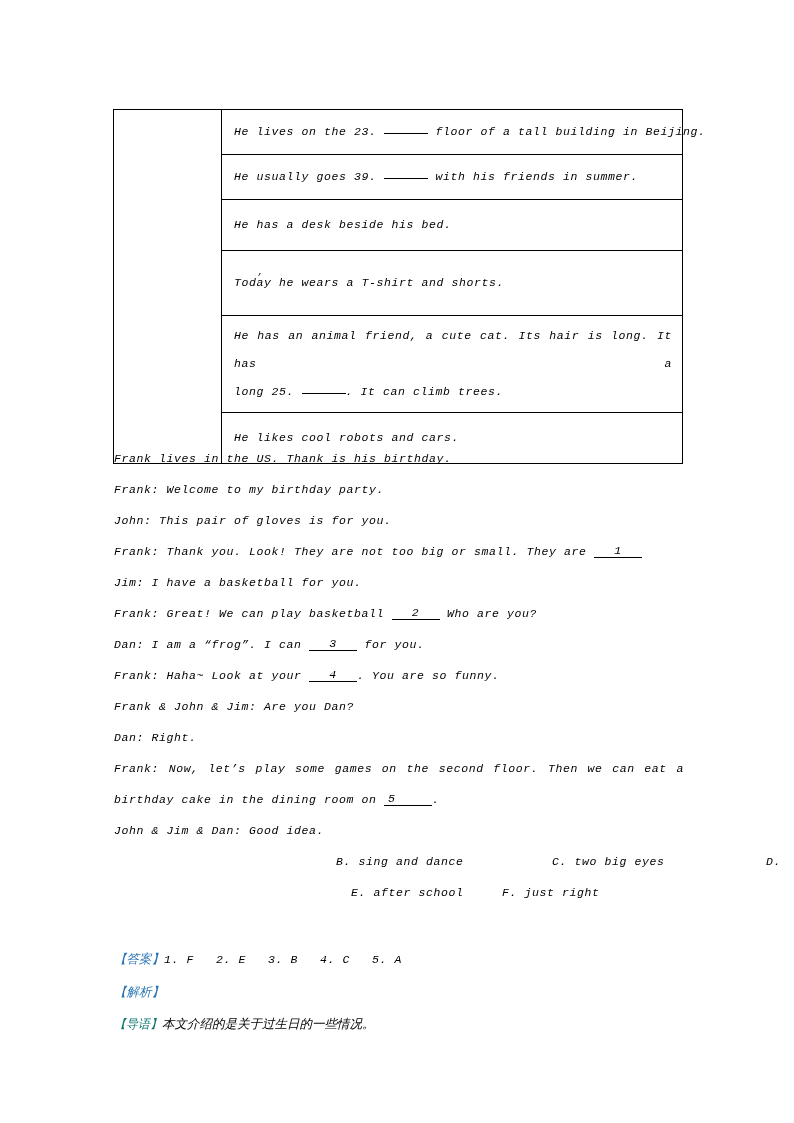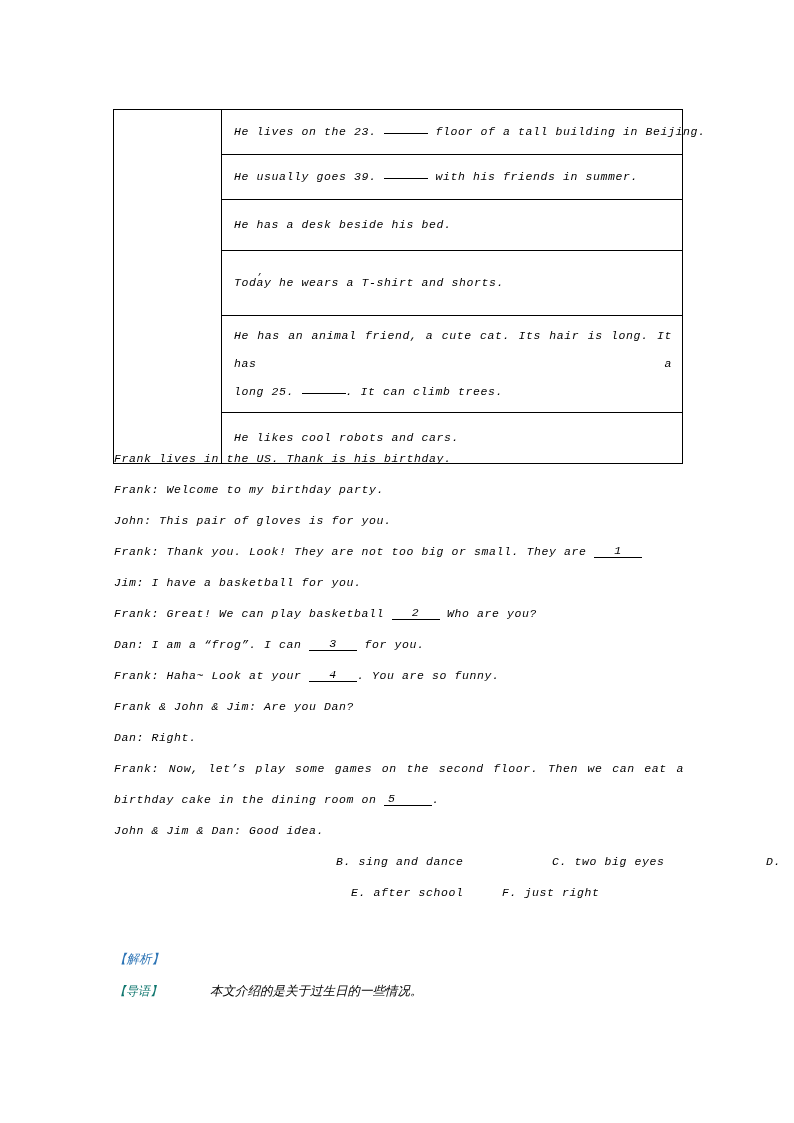--- a/index.html
+++ b/index.html
@@ -182,21 +182,20 @@
     font-family: "Liberation Mono", monospace;
     font-size: 11.5px;
     letter-spacing: 0.6px;
     color: #000000;
   }
   .ans-gap { display: inline-block; width: 22px; }
   .cn-body {
     font-family: "DejaVu Sans", sans-serif;
     font-size: 12.5px;
     color: #000000;
-    margin-left: 48px;
   }
 </style>
 </head>
 <body>
 
 <div class="page">
 
   <table class="info-table">
     <tbody>
       <tr>
@@ -292,20 +291,23 @@
     </div>
 
     <div class="options-row">
       <span class="opt opt-e">E. after school</span>
       <span class="opt opt-f">F. just right</span>
     </div>
   </div>
 
   <div class="ans-block">
 
+    <div class="ans-line">
+      <span class="tag-blue">【答案】</span><span class="ans-items">1. F</span><span class="ans-gap"></span><span class="ans-items">2. E</span><span class="ans-gap"></span><span class="ans-items">3. B</span><span class="ans-gap"></span><span class="ans-items">4. C</span><span class="ans-gap"></span><span class="ans-items">5. A</span>
+    </div>
 
     <div class="ans-line">
       <span class="tag-blue">【解析】</span>
     </div>
 
     <div class="ans-line">
       <span class="tag-black">【导语】</span><span class="cn-body">本文介绍的是关于过生日的一些情况。</span>
     </div>
   </div>
 

